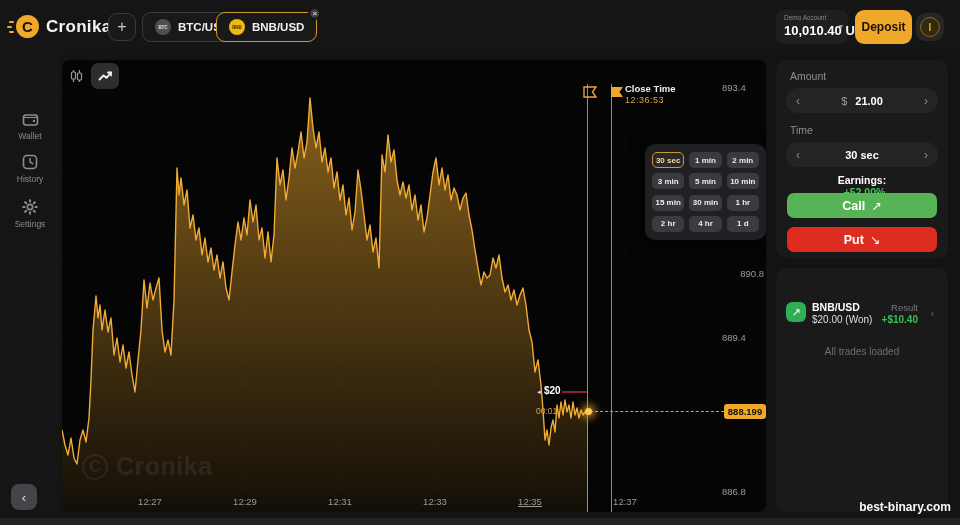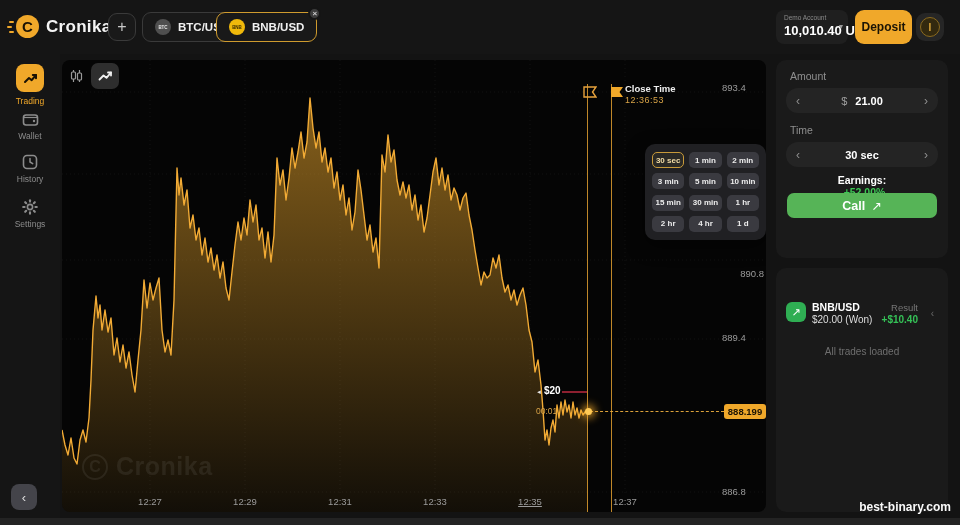--- a/index.html
+++ b/index.html
@@ -157,29 +157,20 @@
       <div class="acc-balance">10,010.40 USD</div>
       <div class="acc-chев">▾</div>
     </div>
     <div class="deposit-btn">Deposit</div>
     <div class="avatar">
       <span class="avatar-circle">I</span>
     </div>
   </div>
 
   <div class="sidebar">
-    <div class="side-item" style="top:10px;">
-      <div class="side-tile">
-        <svg width="15" height="15" viewBox="0 0 15 15">
-            <path d="M2,11 L6,7 L8.7,9.2 L13,4" stroke="#1a1204" stroke-width="2" fill="none" stroke-linecap="round" stroke-linejoin="round"></path>
-            <path d="M9.8,4 H13 V7.2" stroke="#1a1204" stroke-width="2" fill="none" stroke-linecap="round" stroke-linejoin="round"></path>
-          </svg>
-      </div>
-      <div class="side-label active">Trading</div>
-    </div>
     <div class="side-item" style="top:58px;">
       <svg class="side-ico" width="17" height="15" viewBox="0 0 17 15">
           <rect x="1.5" y="3" width="14" height="10" rx="2.5" fill="none" stroke="#8c8c8c" stroke-width="1.6"></rect>
           <path d="M2,5.5 h13" stroke="#8c8c8c" stroke-width="1.2"></path>
           <circle cx="12" cy="9" r="1.2" fill="#8c8c8c"></circle>
         </svg>
       <div class="side-label">Wallet</div>
     </div>
     <div class="side-item" style="top:100px;">
       <svg class="side-ico" width="16" height="16" viewBox="0 0 16 16">
@@ -329,20 +320,26 @@
       <span class="earn-label">Earnings:</span>
       <span class="earn-pct">+52.00%</span>
       <span class="earn-val">$31.92</span>
     </div>
     <div class="cta call">
       <span class="inner">
           <span>Call</span>
           <span class="arr">↗</span>
         </span>
     </div>
+    <div class="cta put">
+      <span class="inner">
+          <span>Put</span>
+          <span class="arr">↘</span>
+        </span>
+    </div>
   </div>
 
   <div class="panel panel-trades">
     <div class="trade-item">
       <div class="ti-icon">↗</div>
       <div class="ti-pair">BNB/USD</div>
       <div class="ti-stake">$20.00 (Won)</div>
       <div class="ti-result-label">Result</div>
       <div class="ti-result-val">+$10.40</div>
       <div class="ti-chev">‹</div>

